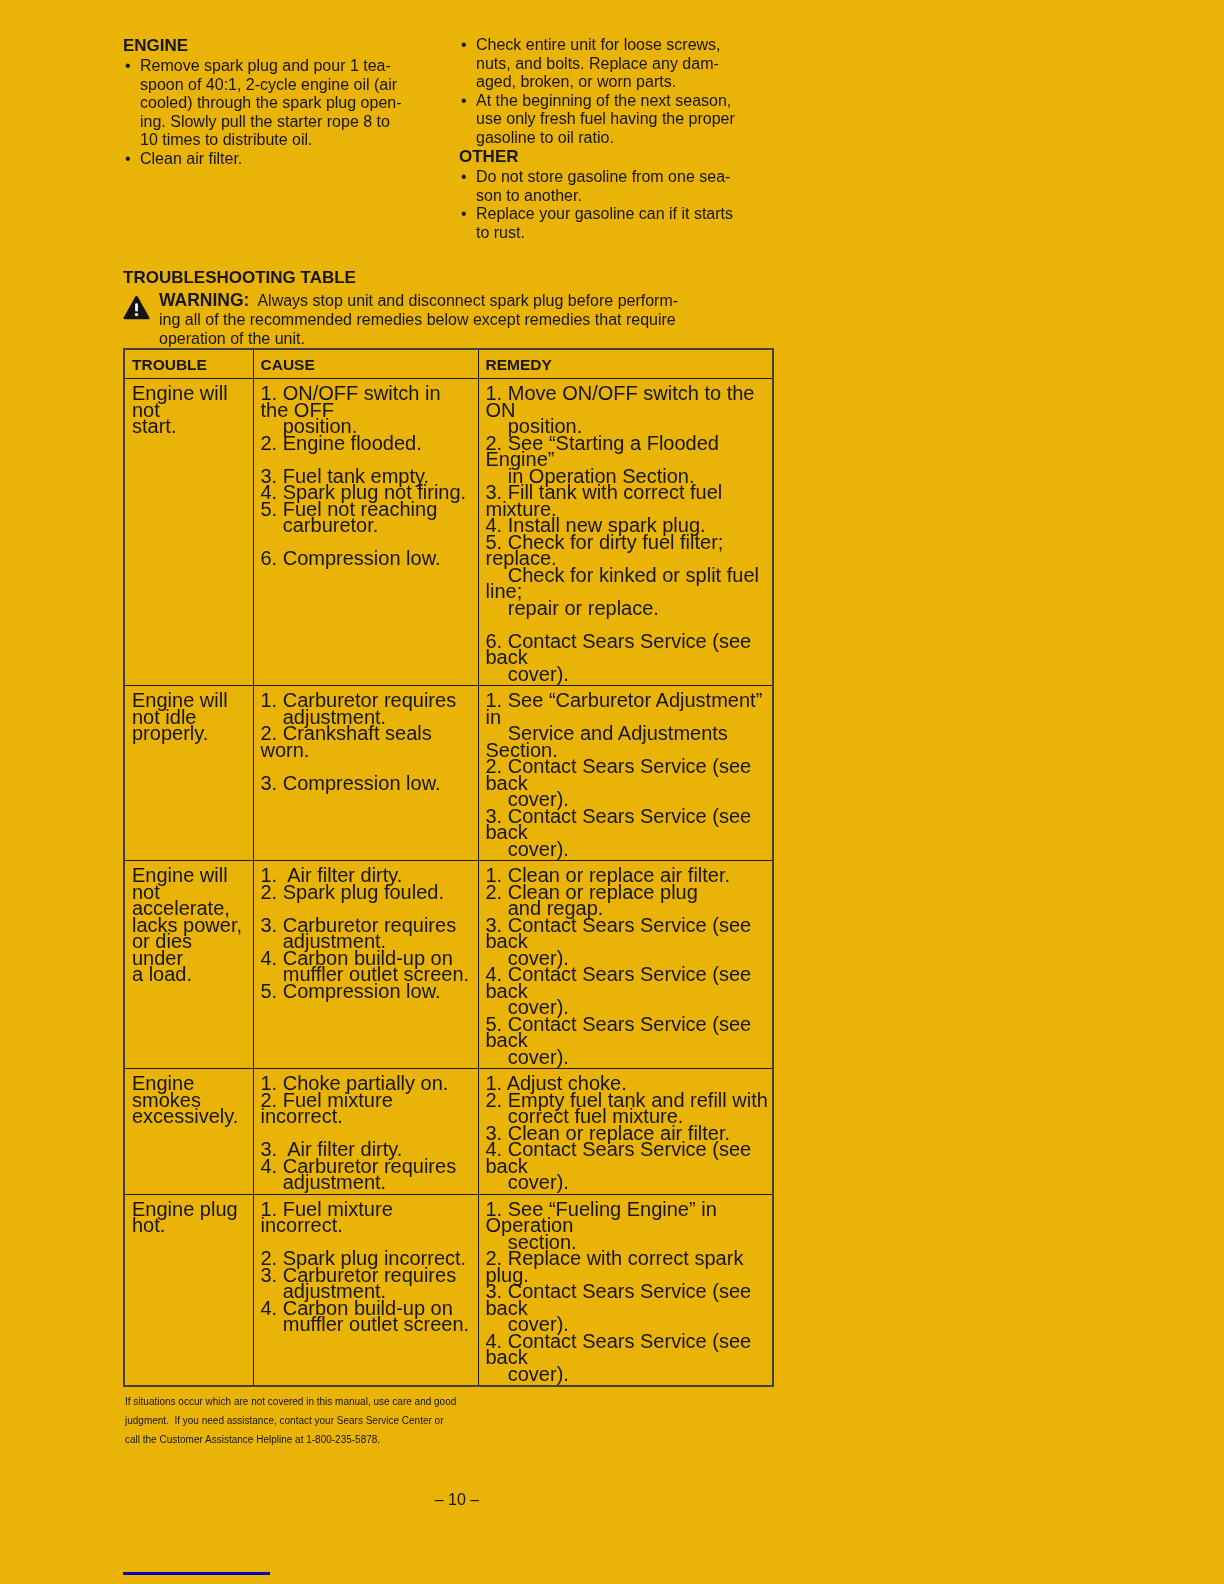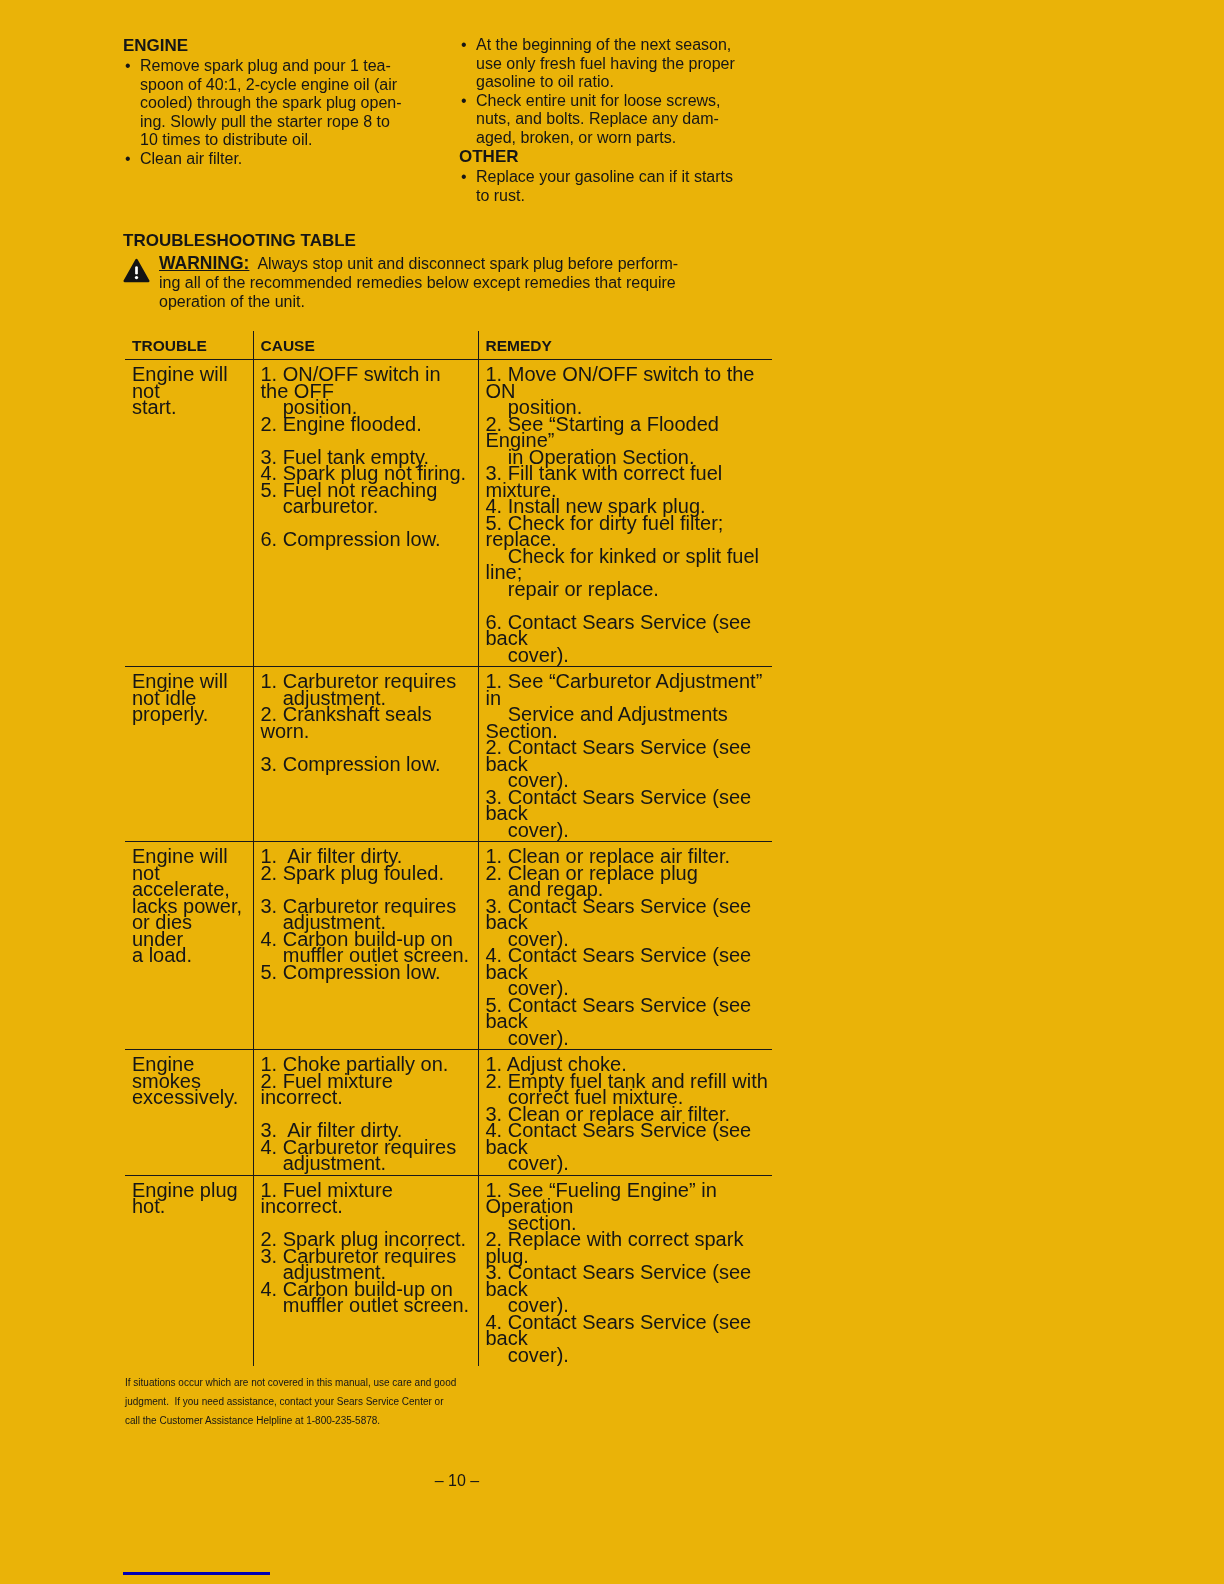--- a/index.html
+++ b/index.html
@@ -16,24 +16,24 @@
   .sec-heading { font-size:17px; font-weight:bold; margin:0 0 1px 0; }
   .blist { list-style:none; margin:0; padding:0; font-size:16px; line-height:18.5px; }
   .blist li { position:relative; padding-left:17px; white-space:pre-wrap; margin:0; }
   .blist li::before { content:"•"; position:absolute; left:2px; top:0; }
 
   
   .ts-heading { margin-top:26px; }
   .warn { display:flex; margin-top:3px; }
   .warn-icon { flex:0 0 28px; width:28px; padding-top:4px; }
   .warn-text { margin:0 0 0 8px; font-size:16px; line-height:19px; white-space:pre-wrap; }
-  .warn-text b { font-size:17.5px;text-decoration:underline; }
+  .warn-text b { font-size:17.5px; }
 
   
-  table.ts { border-collapse:collapse; table-layout:fixed; width:649px; margin-top:18px; border:2px solid #eab308; }
+  table.ts { border-collapse:collapse; table-layout:fixed; width:649px; margin-top:0; border:2px solid #404040; }
   table.ts th, table.ts td { border:1px solid #1a1a1a; vertical-align:top; text-align:left; }
   table.ts th { font-size:15.5px; padding:6px 6px 4px 7px; }
   table.ts td { font-size:20px; line-height:16.5px; padding:6px 4px 3px 7px; white-space:pre-wrap; }
   tr.hrow { height:29px; }
   tr.r1 { height:204px; }
   tr.r2 { height:112px; }
   tr.r3 { height:155px; }
   tr.r4 { height:111px; }
   tr.r5 { height:118px; }
 
@@ -55,29 +55,31 @@
           <li>Remove spark plug and pour 1 tea-
 spoon of 40:1, 2-cycle engine oil (air
 cooled) through the spark plug open-
 ing. Slowly pull the starter rope 8 to
 10 times to distribute oil.</li>
           <li>Clean air filter.</li>
         </ul>
       </div>
       <div class="col-right">
         <ul class="blist">
+          <li>Check entire unit for loose screws,
+nuts, and bolts. Replace any dam-
+aged, broken, or worn parts.</li>
           <li>At the beginning of the next season,
 use only fresh fuel having the proper
 gasoline to oil ratio.</li>
-          <li>Check entire unit for loose screws,
-nuts, and bolts. Replace any dam-
-aged, broken, or worn parts.</li>
         </ul>
         <h3 class="sec-heading">OTHER</h3>
         <ul class="blist">
+          <li>Do not store gasoline from one sea-
+son to another.</li>
           <li>Replace your gasoline can if it starts
 to rust.</li>
         </ul>
       </div>
     </div>
 
     <h3 class="sec-heading ts-heading">TROUBLESHOOTING TABLE</h3>
 
     <div class="warn">
       <span class="warn-icon">

